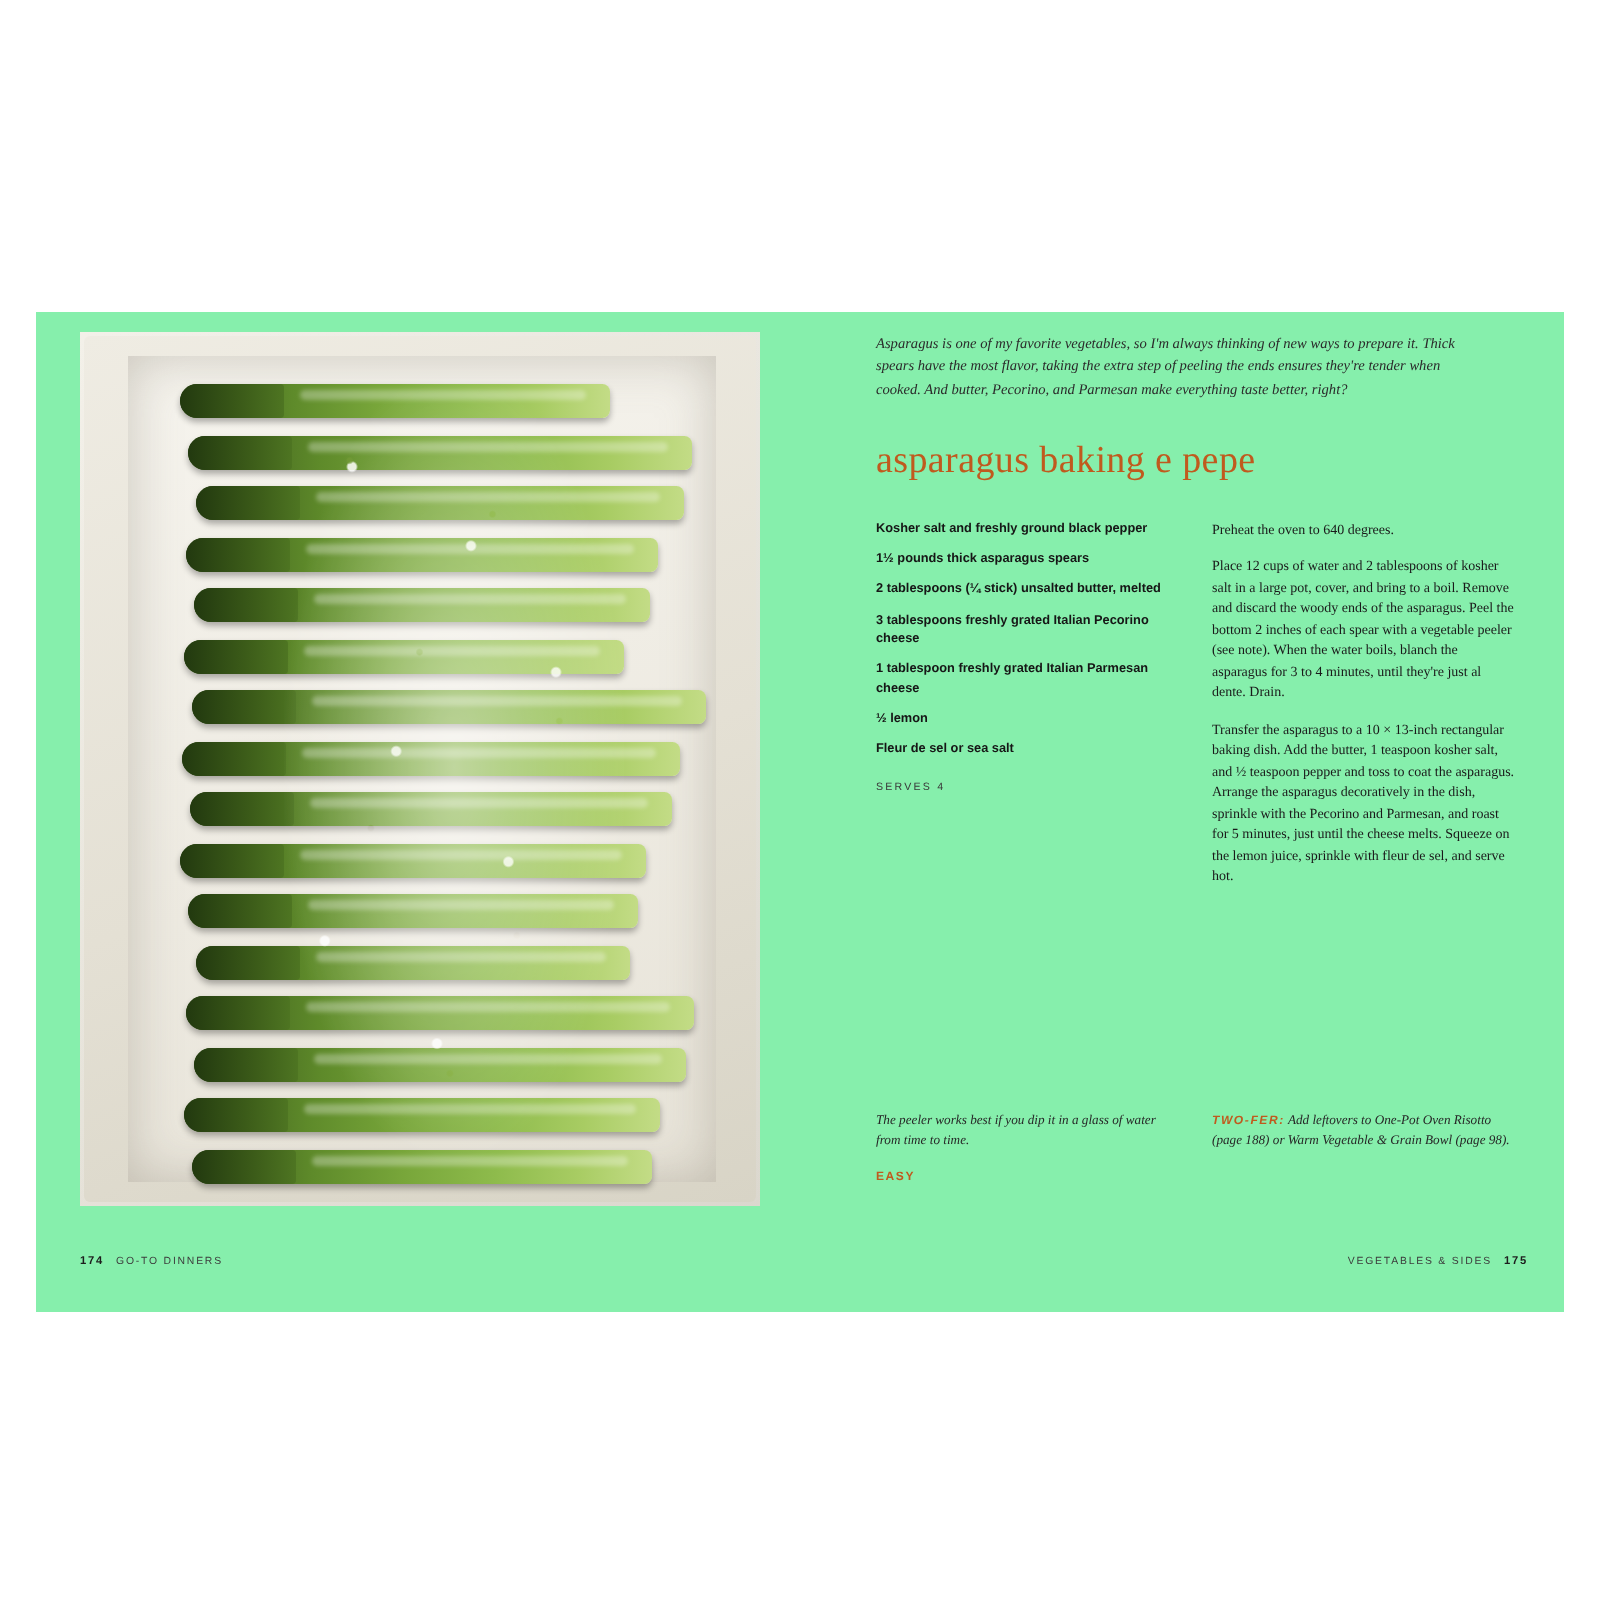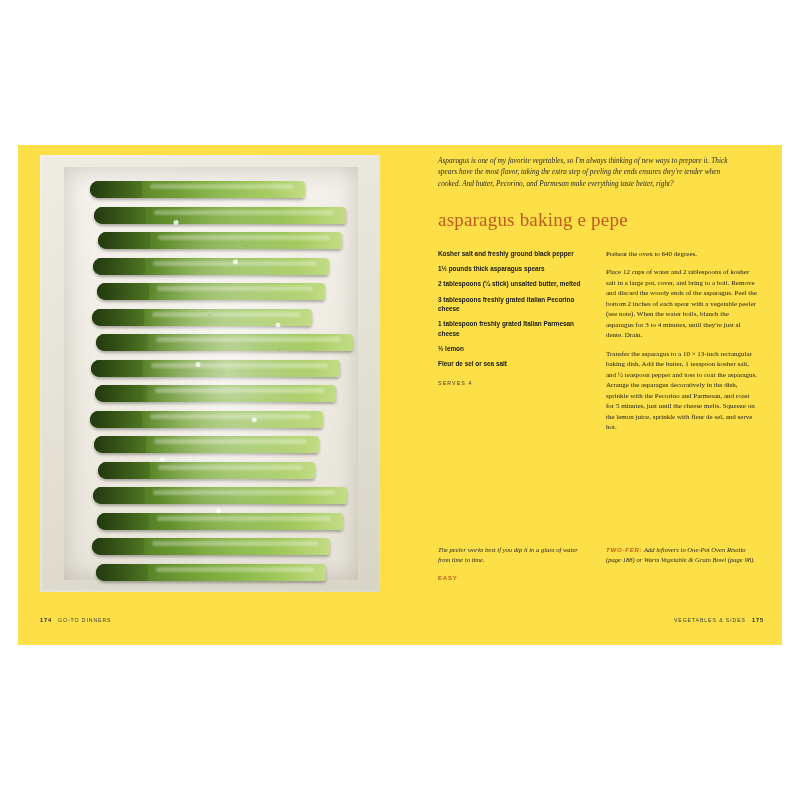--- a/index.html
+++ b/index.html
@@ -16,24 +16,24 @@
     position: relative;
     width: 800px;
     height: 800px;
     background: #ffffff;
   }
 
   
   .spread {
     position: absolute;
     left: 18px;
-    top: 145px;
+    top: 156px;
     width: 764px;
     height: 500px;
-    background: #fde047;
+    background: #86efac;
   }
 
   
   .photo-page {
     position: absolute;
     left: 22px;
     top: 10px;
     width: 340px;
     height: 445px;
   }

